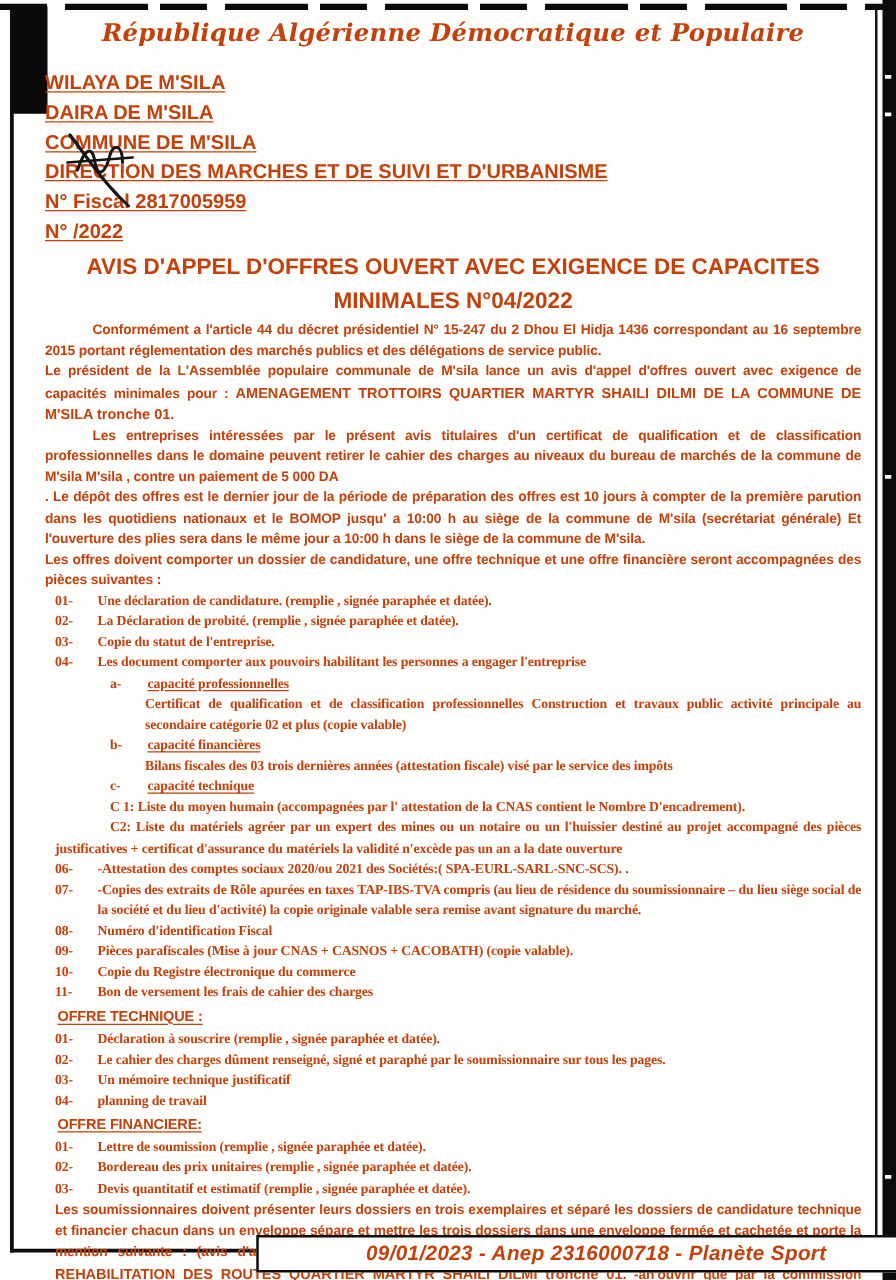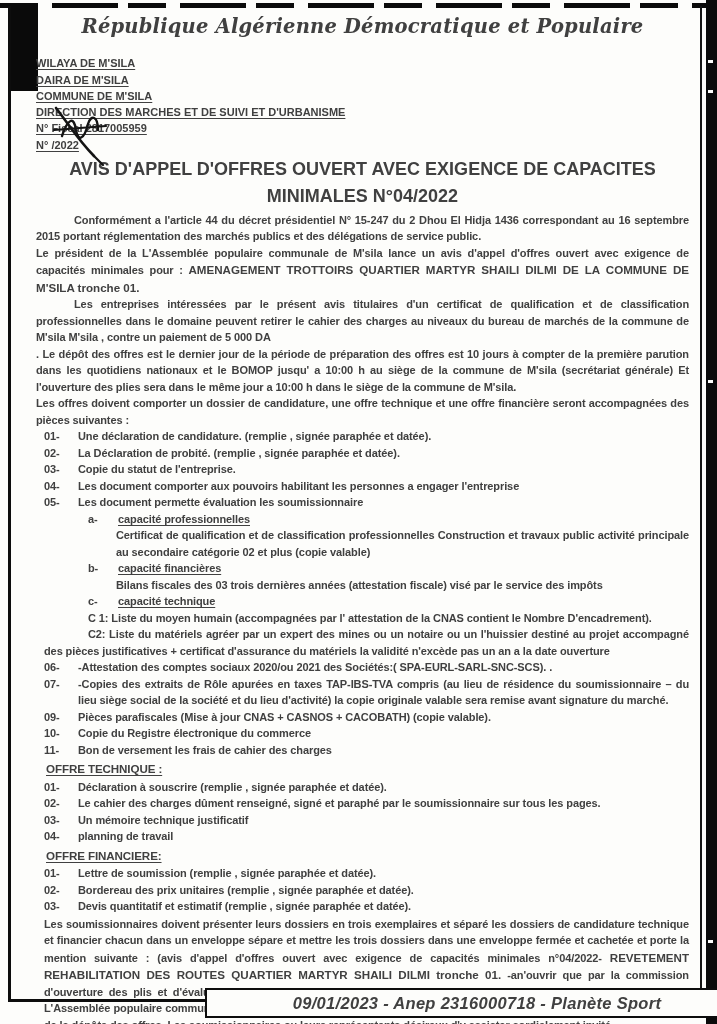--- a/index.html
+++ b/index.html
@@ -1,20 +1,20 @@
 <!DOCTYPE html>
 <html><head>
 <meta charset="utf-8">
 <style>
   * { margin:0; padding:0; box-sizing:border-box; }
   html,body { width:717px; height:1024px; overflow:hidden; background:#e9e9e7; }
   body { font-family:"Liberation Sans", sans-serif; position:relative; }
 
   .page {
-    position:absolute; inset:0; background:#fdfdfb; color:#404040;
+    position:absolute; inset:0; background:#fdfdfb; color:#c2410c;
   }
 
   
   .top-dashes {
     position:absolute; top:3px; left:0; width:100%; height:5px;
     background:repeating-linear-gradient(90deg,#0b0b0b 0 38px, transparent 38px 52px, #0b0b0b 52px 118px, transparent 118px 128px);
   }
   .corner-blot {
     position:absolute; top:5px; left:8px; width:30px; height:86px; background:#0a0a0a;
   }
@@ -31,32 +31,32 @@
   .content {
     position:absolute; left:36px; top:10px; right:28px; bottom:30px;
     font-size:11px; font-weight:700; line-height:1.5; letter-spacing:-0.1px;
     text-align:justify;
   }
   .country-title {
     font-family:"DejaVu Serif", serif; font-style:italic; font-weight:700;
     font-size:19.5px; text-align:center; letter-spacing:0.2px; margin:2px 40px 14px 40px;
   }
   .admin-block { text-align:left; line-height:1.48; }
-  .admin-line { display:table; text-decoration:underline; text-underline-offset:2px; font-size:11px; letter-spacing:0; }
+  .admin-line { display:table; text-decoration:underline; text-underline-offset:2px; font-size:16px; letter-spacing:0; }
   .notice-title { text-align:center; font-size:18px; letter-spacing:0; margin:3px 0 2px 0; }
 
   .para { margin:0; }
   .para.indent { text-indent:38px; }
   .proj { font-size:11.6px; letter-spacing:0; }
 
   .section-heading {
     display:table; text-decoration:underline; text-underline-offset:2px;
     font-size:11.6px; margin:2px 0 1px 10px; text-align:left;
   }
-  .item { display:flex; margin-left:8px; text-align:justify; }
+  .item { display:flex; margin-left:8px; text-align:justify;font-family:Liberation Serif, serif; }
   .item .num { flex:0 0 34px; }
   .item .txt { flex:1; }
   .item.sub { margin-left:52px; }
   .item.sub .num { flex:0 0 30px; }
   .item.sub .txt { flex:0 1 auto; text-decoration:underline; text-underline-offset:2px; }
   .item.plain { margin-left:80px; display:block; }
   .item.plain2 { margin-left:8px; display:block; text-indent:44px; }
 
   .closing { margin:1px 0 0 8px; }
 
@@ -118,24 +118,20 @@
           <span class="txt">La Déclaration  de probité. (remplie , signée paraphée et datée).</span>
         </div>
         <div class="item num">
           <span class="num">03-</span>
           <span class="txt">Copie du statut de l'entreprise.</span>
         </div>
         <div class="item num">
           <span class="num">04-</span>
           <span class="txt">Les document comporter aux pouvoirs habilitant les personnes a engager l'entreprise</span>
         </div>
-        <div class="item num">
-          <span class="num">05-</span>
-          <span class="txt">Les document permette évaluation les soumissionnaire</span>
-        </div>
         <div class="item sub">
           <span class="num">a-</span>
           <span class="txt">capacité professionnelles</span>
         </div>
         <div class="item plain">Certificat de qualification et de classification professionnelles Construction et travaux public activité principale au secondaire catégorie 02 et plus (copie valable)</div>
         <div class="item sub">
           <span class="num">b-</span>
           <span class="txt">capacité financières</span>
         </div>
         <div class="item plain">Bilans fiscales des 03 trois dernières années (attestation fiscale) visé par le service des impôts</div>
@@ -145,20 +141,24 @@
         </div>
         <div class="item plain2">C 1: Liste du moyen humain (accompagnées par l' attestation  de la CNAS contient le Nombre D'encadrement).</div>
         <div class="item plain2">C2: Liste du matériels agréer par un expert des mines ou un notaire ou un l'huissier destiné au projet accompagné des pièces justificatives + certificat d'assurance du matériels la validité n'excède pas un an a la date  ouverture</div>
         <div class="item num">
           <span class="num">06-</span>
           <span class="txt">-Attestation des comptes sociaux 2020/ou 2021 des Sociétés:( SPA-EURL-SARL-SNC-SCS). .</span>
         </div>
         <div class="item num">
           <span class="num">07-</span>
           <span class="txt">-Copies des extraits de Rôle apurées en taxes TAP-IBS-TVA  compris (au lieu de résidence du soumissionnaire – du lieu siège social de la société et du lieu d'activité) la copie originale valable sera remise avant signature du marché.</span>
+        </div>
+        <div class="item num">
+          <span class="num">08-</span>
+          <span class="txt">Numéro d'identification  Fiscal</span>
         </div>
         <div class="item num">
           <span class="num">09-</span>
           <span class="txt">Pièces parafiscales (Mise à jour CNAS + CASNOS + CACOBATH) (copie valable).</span>
         </div>
         <div class="item num">
           <span class="num">10-</span>
           <span class="txt">Copie du Registre électronique  du commerce</span>
         </div>
         <div class="item num">

